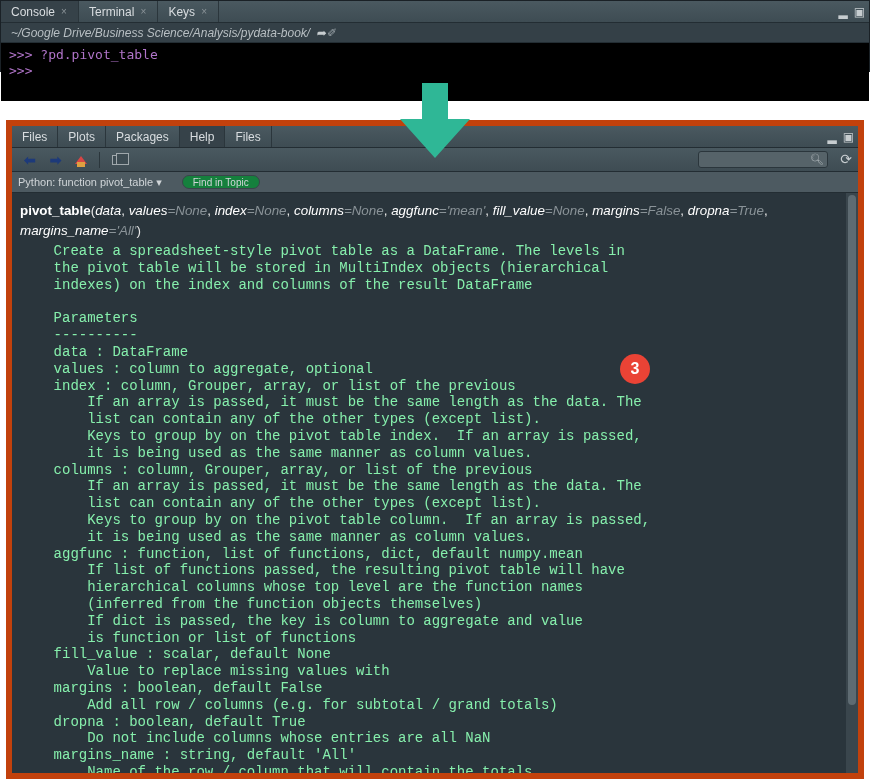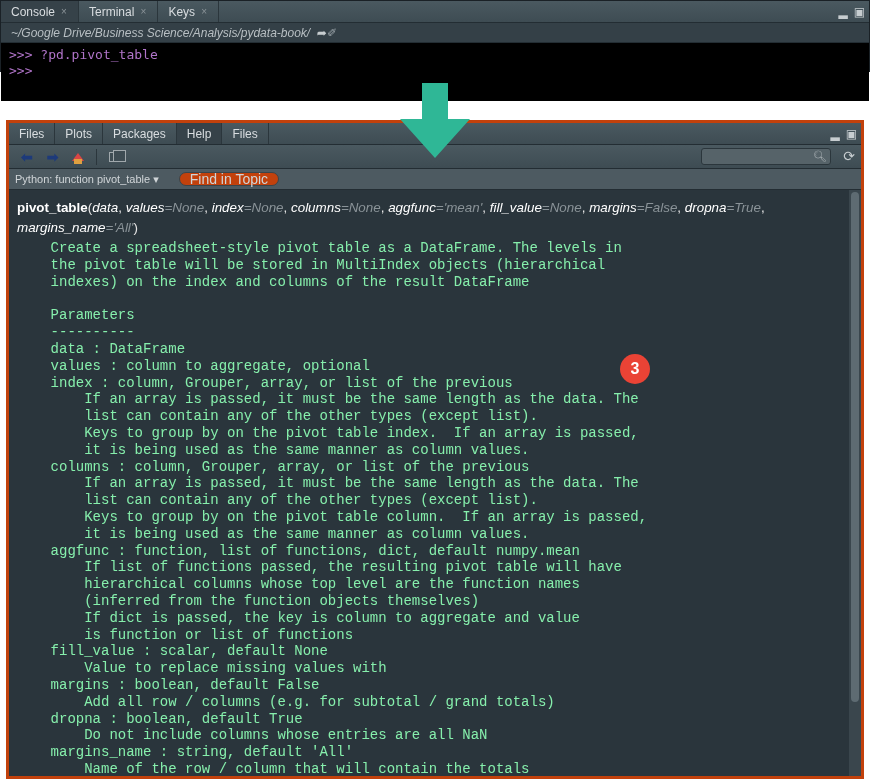--- a/index.html
+++ b/index.html
@@ -88,21 +88,21 @@
   }
   .console-line { line-height: 16px; white-space: pre; }
   .prompt { color: #b074c9; }
   .cmd-txt { color: #b074c9; text-align: right; }
 
   
   .bottom-panel {
     position: absolute;
     top: 120px; left: 6px; right: 6px; bottom: 0;
     background: #2f3b42;
-    border: 3px solid #c2410c;
+    border: 6px solid #c2410c;
   }
   .toolbar {
     display: flex;
     align-items: center;
     height: 24px;
     background: linear-gradient(#4a5960, #3e4c53);
     border-bottom: 1px solid #232d33;
     gap: 2px;
     padding: 0 6px;
     position: relative;
@@ -178,26 +178,26 @@
     border-bottom: 1px solid #232d33;
     display: flex;
     align-items: center;
     padding: 0 6px;
     gap: 20px;
     font-size: 11px;
     color: #d0d5d8;
   }
   .dropdown-caret::after { content: " \25BE"; color: #d0d5d8; }
   .find-topic-btn {
-    background: #c2410c;
+    background: #15803d;
     border: 1px solid #3a454b;
     border-radius: 9px;
     padding: 0 10px;
     height: 14px;
-    font-size: 14px;
+    font-size: 10px;
     color: #d0d5d8;
     display: inline-flex;
     align-items: center;
   }
 
   .help-content {
     position: absolute;
     top: 67px; left: 0; right: 12px; bottom: 0;
     background: #2a353c;
     padding: 8px 8px 8px 8px;

